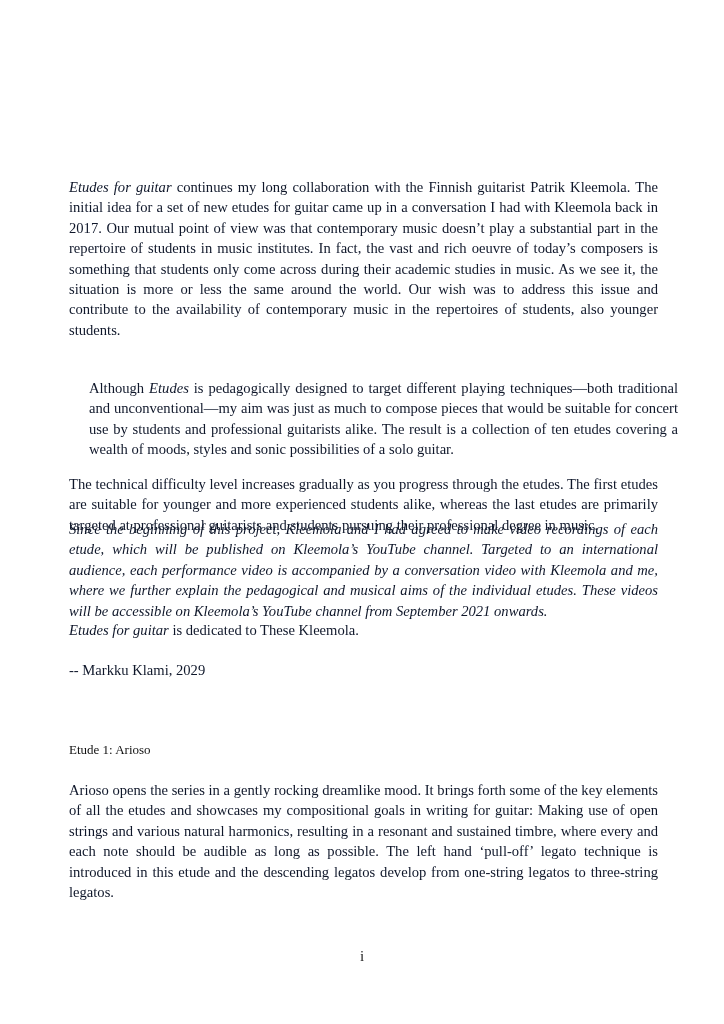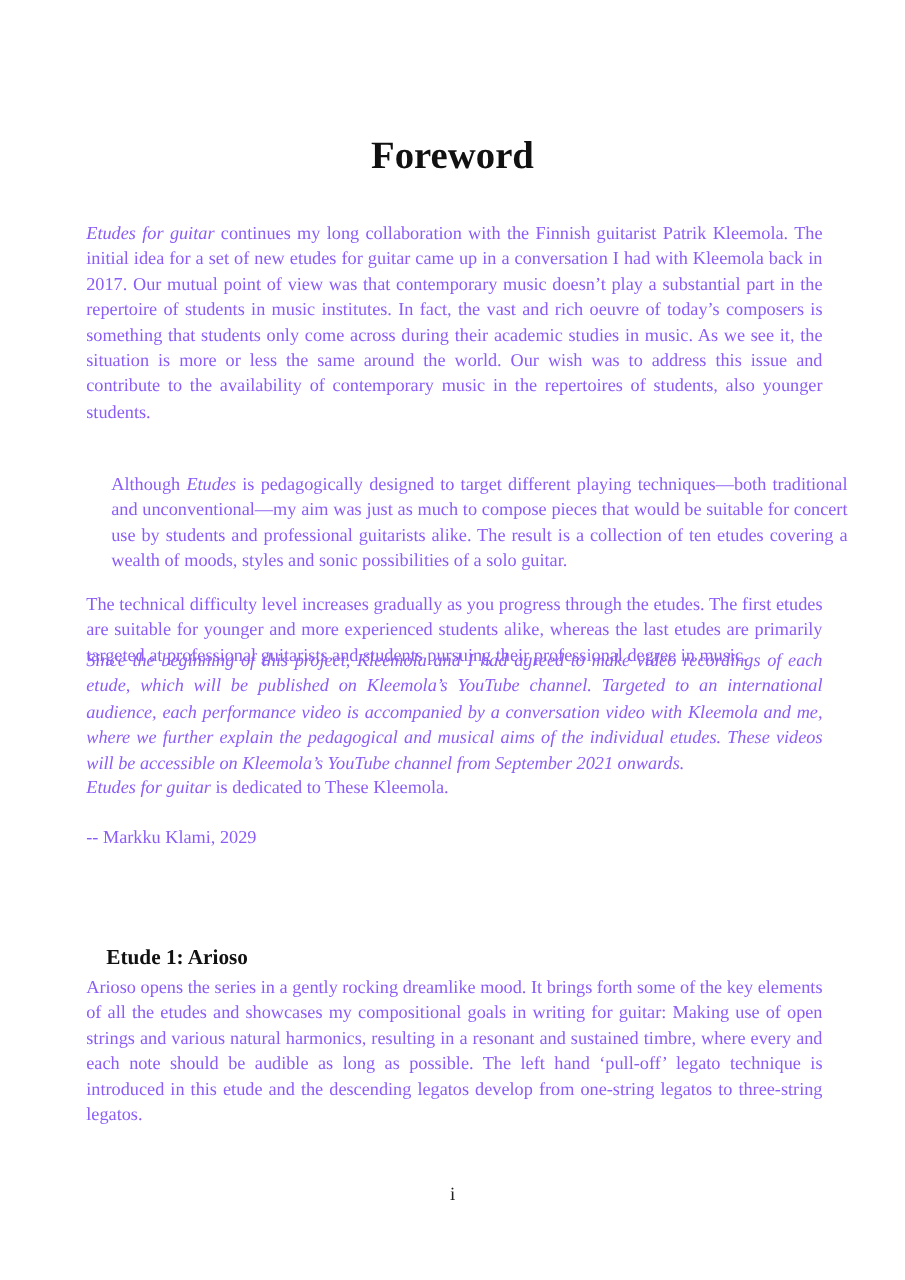--- a/index.html
+++ b/index.html
@@ -36,62 +36,61 @@
     margin: 0;
   }
   .body-text {
     position: absolute;
     left: 69px;
     width: 589px;
     font-family: "Liberation Serif", serif;
     font-size: 14.6px;
     line-height: 20.4px;
     text-align: justify;
-    color: #8b5cf6;
+    color: #0f172a;
     margin: 0;
   }
   .body-text em {
     font-style: italic;
   }
   #p1 { top: 177px; }
   #p2 { top: 378px; margin-left: 20px; }
   #p3 { top: 459px; margin-top: 15px; }
   #p4 { top: 519px; font-style: italic; }
   #p5 { top: 620px; }
   #sig { top: 660px; text-align: left; }
   .section-heading {
     position: absolute;
     left: 69px;
     top: 740px;
     font-family: "Liberation Serif", serif;
-    font-weight: bold;
-    font-size: 17px;
+    font-weight: normal;
+    font-size: 13px;
     line-height: 20px;
     color: #111111;
-    margin: 16px;
+    margin: 0;
   }
   #p6 { top: 780px; }
   .page-number {
     position: absolute;
     left: 0;
     top: 946px;
     width: 724px;
     text-align: center;
     font-family: "Liberation Serif", serif;
     font-size: 15px;
     line-height: 20px;
     color: #222222;
   }
 </style>
 </head>
 <body>
 
 <div class="page">
 
-  <h1 class="title">Foreword</h1>
 
   <p class="body-text" id="p1"><em>Etudes for guitar</em><span> continues my long collaboration with the Finnish guitarist Patrik Kleemola. The initial idea for a set of new etudes for guitar came up in a conversation I had with Kleemola back in 2017. Our mutual point of view was that contemporary music doesn’t play a substantial part in the repertoire of students in music institutes. In fact, the vast and rich oeuvre of today’s composers is something that students only come across during their academic studies in music. As we see it, the situation is more or less the same around the world. Our wish was to address this issue and contribute to the availability of contemporary music in the repertoires of students, also younger students.</span></p>
 
   <p class="body-text" id="p2"><span>Although </span><em>Etudes</em><span> is pedagogically designed to target different playing techniques—both traditional and unconventional—my aim was just as much to compose pieces that would be suitable for concert use by students and professional guitarists alike. The result is a collection of ten etudes covering a wealth of moods, styles and sonic possibilities of a solo guitar.</span></p>
 
   <p class="body-text" id="p3"><span>The technical difficulty level increases gradually as you progress through the etudes. The first etudes are suitable for younger and more experienced students alike, whereas the last etudes are primarily targeted at professional guitarists and students pursuing their professional degree in music.</span></p>
 
   <p class="body-text" id="p4"><span>Since the beginning of this project, Kleemola and I had agreed to make video recordings of each etude, which will be published on Kleemola’s YouTube channel. Targeted to an international audience, each performance video is accompanied by a conversation video with Kleemola and me, where we further explain the pedagogical and musical aims of the individual etudes. These videos will be accessible on Kleemola’s YouTube channel from September 2021 onwards.</span></p>
 
   <p class="body-text" id="p5"><em>Etudes for guitar</em><span> is dedicated to These Kleemola.</span></p>

